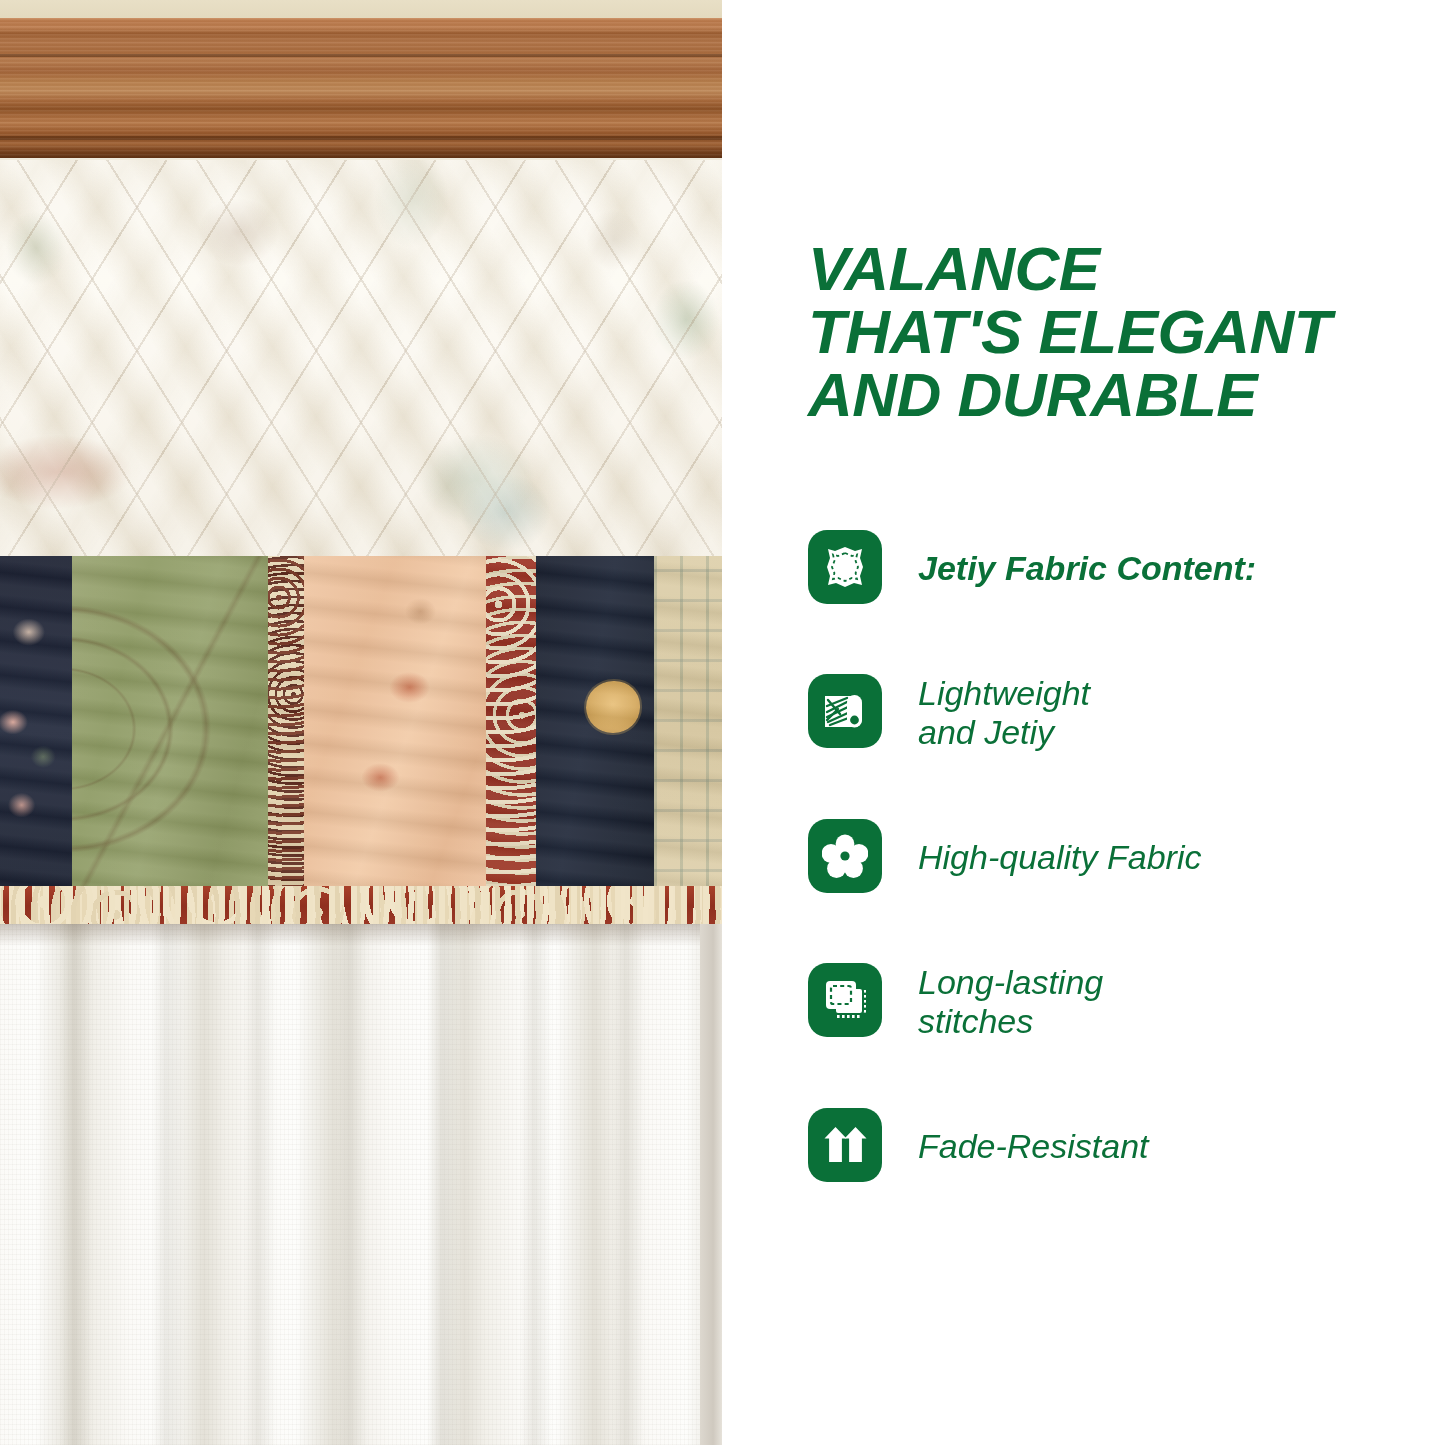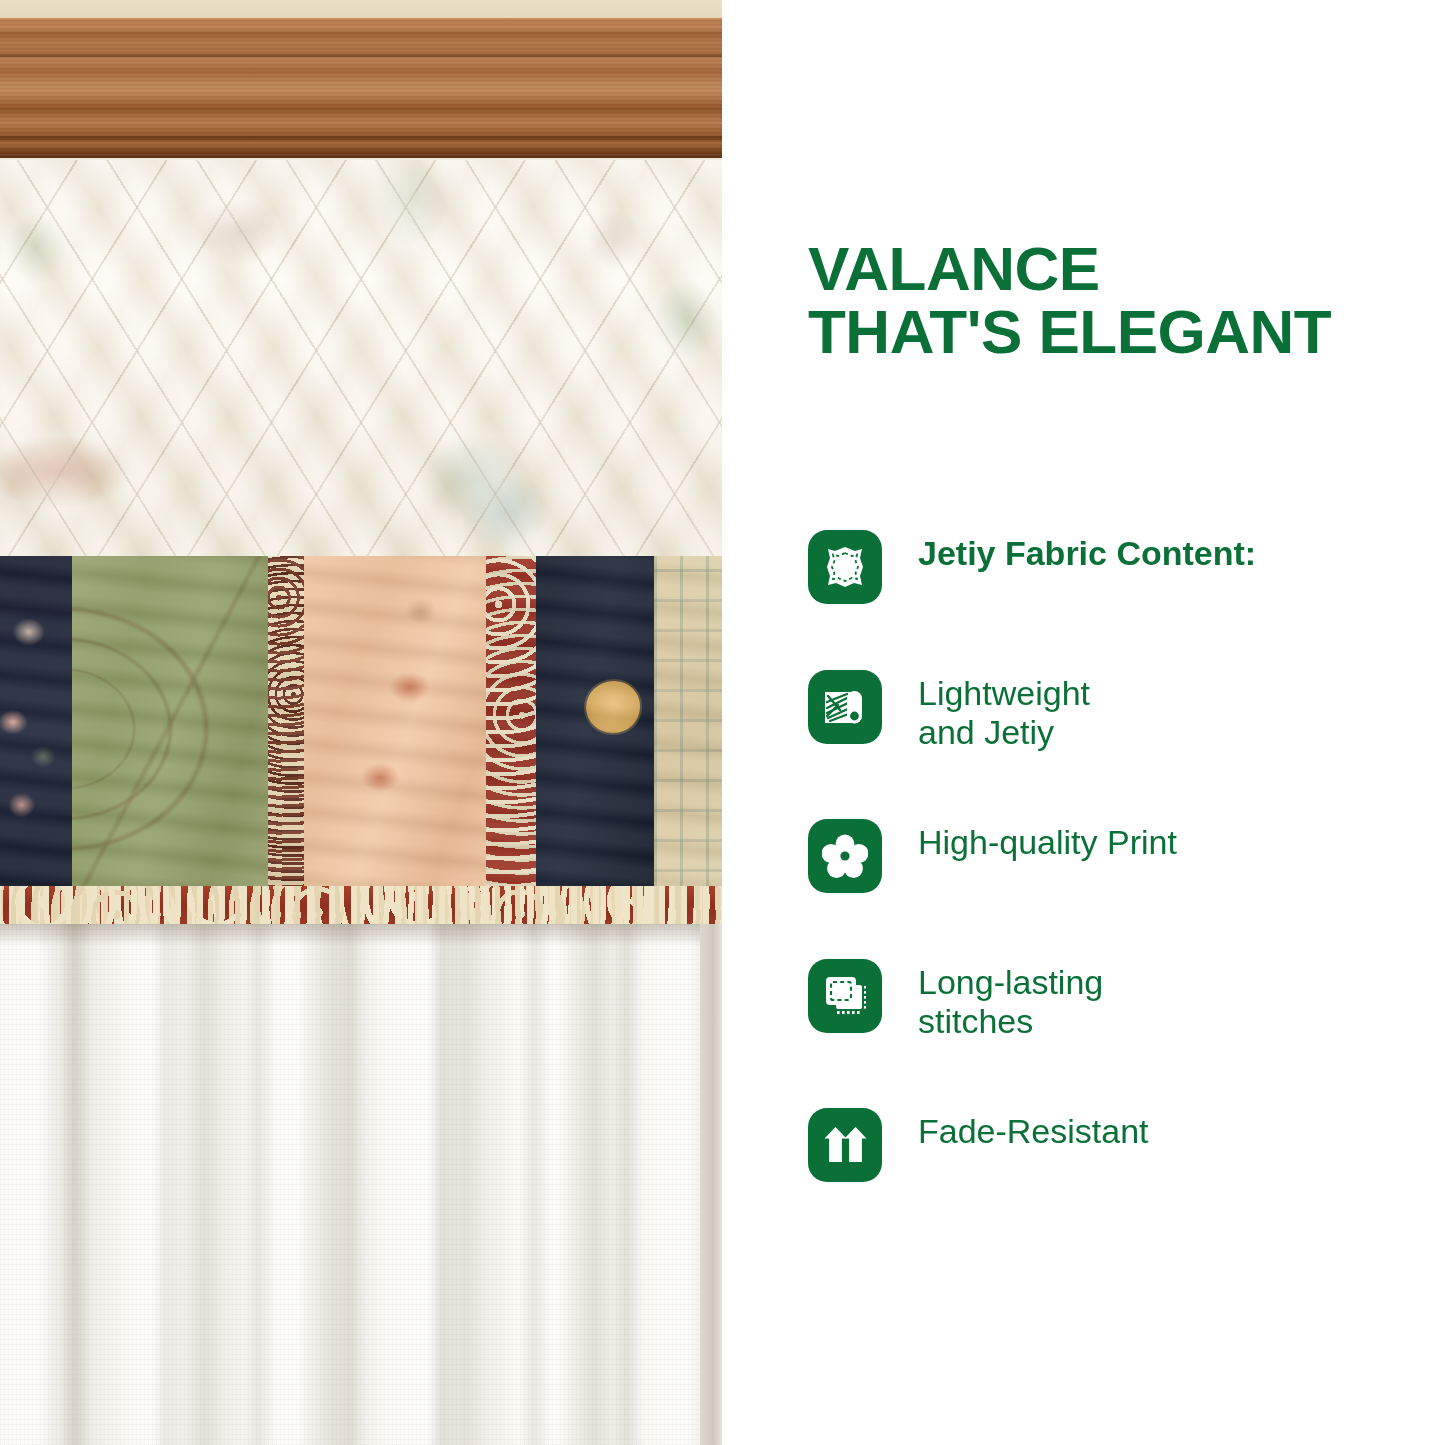--- a/index.html
+++ b/index.html
@@ -2,21 +2,21 @@
 <html><head>
 <meta charset="utf-8">
 <style>
   * { margin:0; padding:0; box-sizing:border-box; }
   html, body { width:1445px; height:1445px; }
   body {
     font-family:"Liberation Sans", sans-serif;
     background:#ffffff;
     overflow:hidden;
   }
-  .page { position:relative; width:1445px; height:1146px; background:#14532d; }
+  .page { position:relative; width:1445px; height:1146px; background:#14532d;font-style:italic; }
 
   
   .photo-panel {
     position:absolute; left:0; top:0; width:722px; height:1445px;
     overflow:hidden; background:#efe9dd;
   }
   
   .wall-strip {
     position:absolute; left:0; top:0; width:100%; height:20px;
     background:linear-gradient(to bottom,#e8dfc6 0%,#e3d9bd 100%);
@@ -245,21 +245,21 @@
     letter-spacing:-0.5px;
     color:#0a7038;
     text-transform:uppercase;
   }
   .headline .hl-line { display:block; white-space:nowrap; }
 
   .features {
     position:absolute; left:86px; top:530px; width:600px;
   }
   .feature {
-    display:flex; align-items:flex-start;
+    display:flex; align-items:center;
     margin-bottom:66px;
   }
   .feature:last-child { margin-bottom:0; }
   .feat-icon {
     flex:0 0 74px; width:74px; height:74px; margin-right:36px;
     background:#0a7038; border-radius:19px;
     display:flex; align-items:center; justify-content:center;
   }
   .feat-icon svg { display:block; }
   .feat-text {
@@ -304,20 +304,21 @@
 
     <div class="curtain"></div>
     <div class="wall-right"></div>
   </div>
 
   <div class="content">
 
     <h1 class="headline">
       <span class="hl-line">VALANCE</span>
       <span class="hl-line">THAT'S ELEGANT</span>
+      <span class="hl-line">AND DURABLE</span>
     </h1>
 
     <div class="features">
 
       <div class="feature">
         <div class="feat-icon">
           <svg width="46" height="46" viewBox="0 0 46 46" aria-hidden="true">
             <path d="M23 3 L33 7 L40 5 L38 14 L41 23 L38 32 L40 41 L32 39 L23 43 L14 39 L6 41 L8 32 L5 23 L8 14 L6 5 L13 7 Z" fill="#ffffff"></path>
             <path d="M23 9 L30 12 L35 10.5 L33.6 17 L36 23 L33.6 29 L35 35 L30 34 L23 37 L16 34 L11 35 L12.4 29 L10 23 L12.4 17 L11 10.5 L16 12 Z" fill="none" stroke="#0a7038" stroke-width="1.8" stroke-dasharray="3.2 3"></path>
           </svg>
@@ -359,21 +360,21 @@
               <circle cx="37" cy="20.5" r="9.4"></circle>
               <circle cx="31.5" cy="35.5" r="9.4"></circle>
               <circle cx="14.5" cy="35.5" r="9.4"></circle>
               <circle cx="9" cy="20.5" r="9.4"></circle>
               <circle cx="23" cy="23" r="11"></circle>
             </g>
             <circle cx="23" cy="23" r="4.6" fill="#0a7038"></circle>
           </svg>
         </div>
         <div class="feat-text">
-          <span class="feat-line">High-quality Print</span>
+          <span class="feat-line">High-quality Fabric</span>
         </div>
       </div>
 
       <div class="feature">
         <div class="feat-icon">
           <svg width="48" height="48" viewBox="0 0 48 48" aria-hidden="true">
             <rect x="14" y="12" width="28" height="26" rx="3" fill="#ffffff"></rect>
             <g fill="#ffffff">
               <rect x="40" y="14" width="5" height="2.6"></rect>
               <rect x="40" y="19" width="5" height="2.6"></rect>

